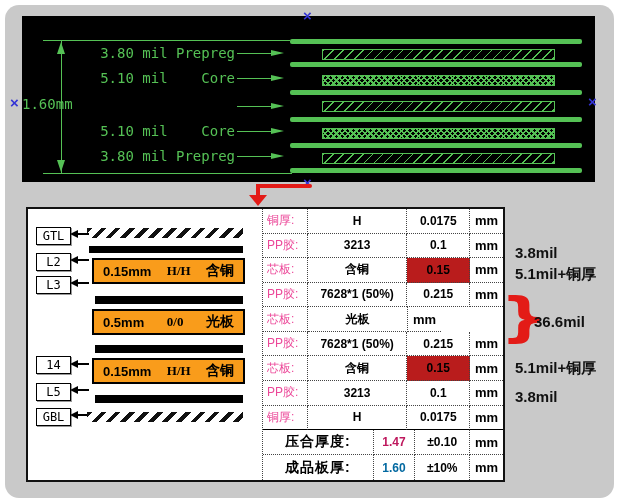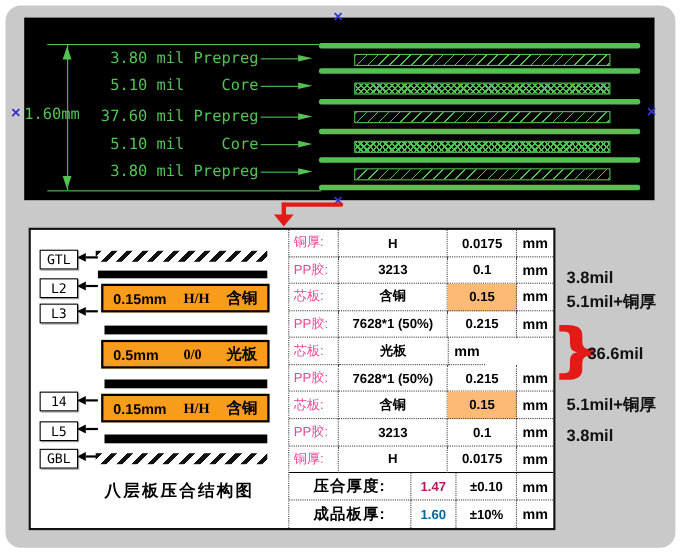--- a/index.html
+++ b/index.html
@@ -73,21 +73,21 @@
   .tc:last-child{border-right:none;}
   .trow.last .tc{border-bottom:none;}
   .trow.solid .tc{border-bottom:1px solid #000;}
   .c-lbl{width:45px;justify-content:flex-start;padding-left:4px;font-size:12px;color:#ec4899;}
   .c-val{width:100px;font-size:12px;font-weight:bold;color:#000;}
   .c-num{width:63px;font-size:12px;font-weight:bold;color:#000;}
   .c-unit{width:33px;font-size:13px;font-weight:bold;color:#000;}
   .c-lbl2{width:111px;font-size:14px;font-weight:bold;letter-spacing:1px;color:#000;}
   .c-val2{width:42px;font-size:12px;font-weight:bold;color:#0369a1;}
   .c-tol{width:55px;font-size:12px;font-weight:bold;color:#000;}
-  .hl{background:#fdba74;}
+  .hl{background:#b91c1c;}
   .redval{color:#be185d;}
 
   
   .ann{position:absolute;font-size:15px;font-weight:bold;color:#111;white-space:nowrap;}
   .brace{position:absolute;left:500px;top:291px;font-family:"DejaVu Sans",sans-serif;
          font-size:54px;font-weight:bold;color:#e31b17;transform:scaleX(1.25);
          transform-origin:left center;line-height:54px;}
 </style>
 </head>
 <body>
@@ -99,21 +99,20 @@
 
     <div class="gline" style="left:21px;top:24px;width:247px;height:1px;"></div>
     <div class="gline" style="left:21px;top:157px;width:249px;height:1px;"></div>
     <div class="gline" style="left:39px;top:24px;width:1px;height:133px;"></div>
     <div class="tri tri-up" style="left:35px;top:26px;"></div>
     <div class="tri tri-down" style="left:35px;top:144px;"></div>
     <div class="dim-label">1.60mm</div>
 
     <div class="cad-row" style="top:28px;">3.80 mil Prepreg</div>
     <div class="cad-row" style="top:53px;">5.10 mil    Core</div>
-    <div class="cad-row" style="top:81px;">37.60 mil Prepreg</div>
     <div class="cad-row" style="top:106px;">5.10 mil    Core</div>
     <div class="cad-row" style="top:131px;">3.80 mil Prepreg</div>
     <div class="cad-arrow" style="top:37px;"></div>
     <div class="cad-arrow" style="top:62px;"></div>
     <div class="cad-arrow" style="top:90px;"></div>
     <div class="cad-arrow" style="top:115px;"></div>
     <div class="cad-arrow" style="top:140px;"></div>
 
     <div class="copper-bar" style="top:23px;"></div>
     <div class="prepreg" style="top:33px;"></div>
@@ -174,21 +173,20 @@
 
     <div class="oboard" style="top:149px;">
       <span class="thk">0.15mm</span>
       <span class="cw">H/H</span>
       <span class="kind">含铜</span>
     </div>
 
     <div class="blackbar" style="left:67px;top:186px;width:148px;height:8px;"></div>
     <div class="bhatch" style="left:59px;top:203px;width:156px;"></div>
 
-    <div class="caption">八层板压合结构图</div>
 
     <div class="mtable">
       <div class="trow">
         <div class="tc c-lbl">铜厚:</div>
         <div class="tc c-val">H</div>
         <div class="tc c-num">0.0175</div>
         <div class="tc c-unit">mm</div>
       </div>
       <div class="trow">
         <div class="tc c-lbl">PP胶:</div>

